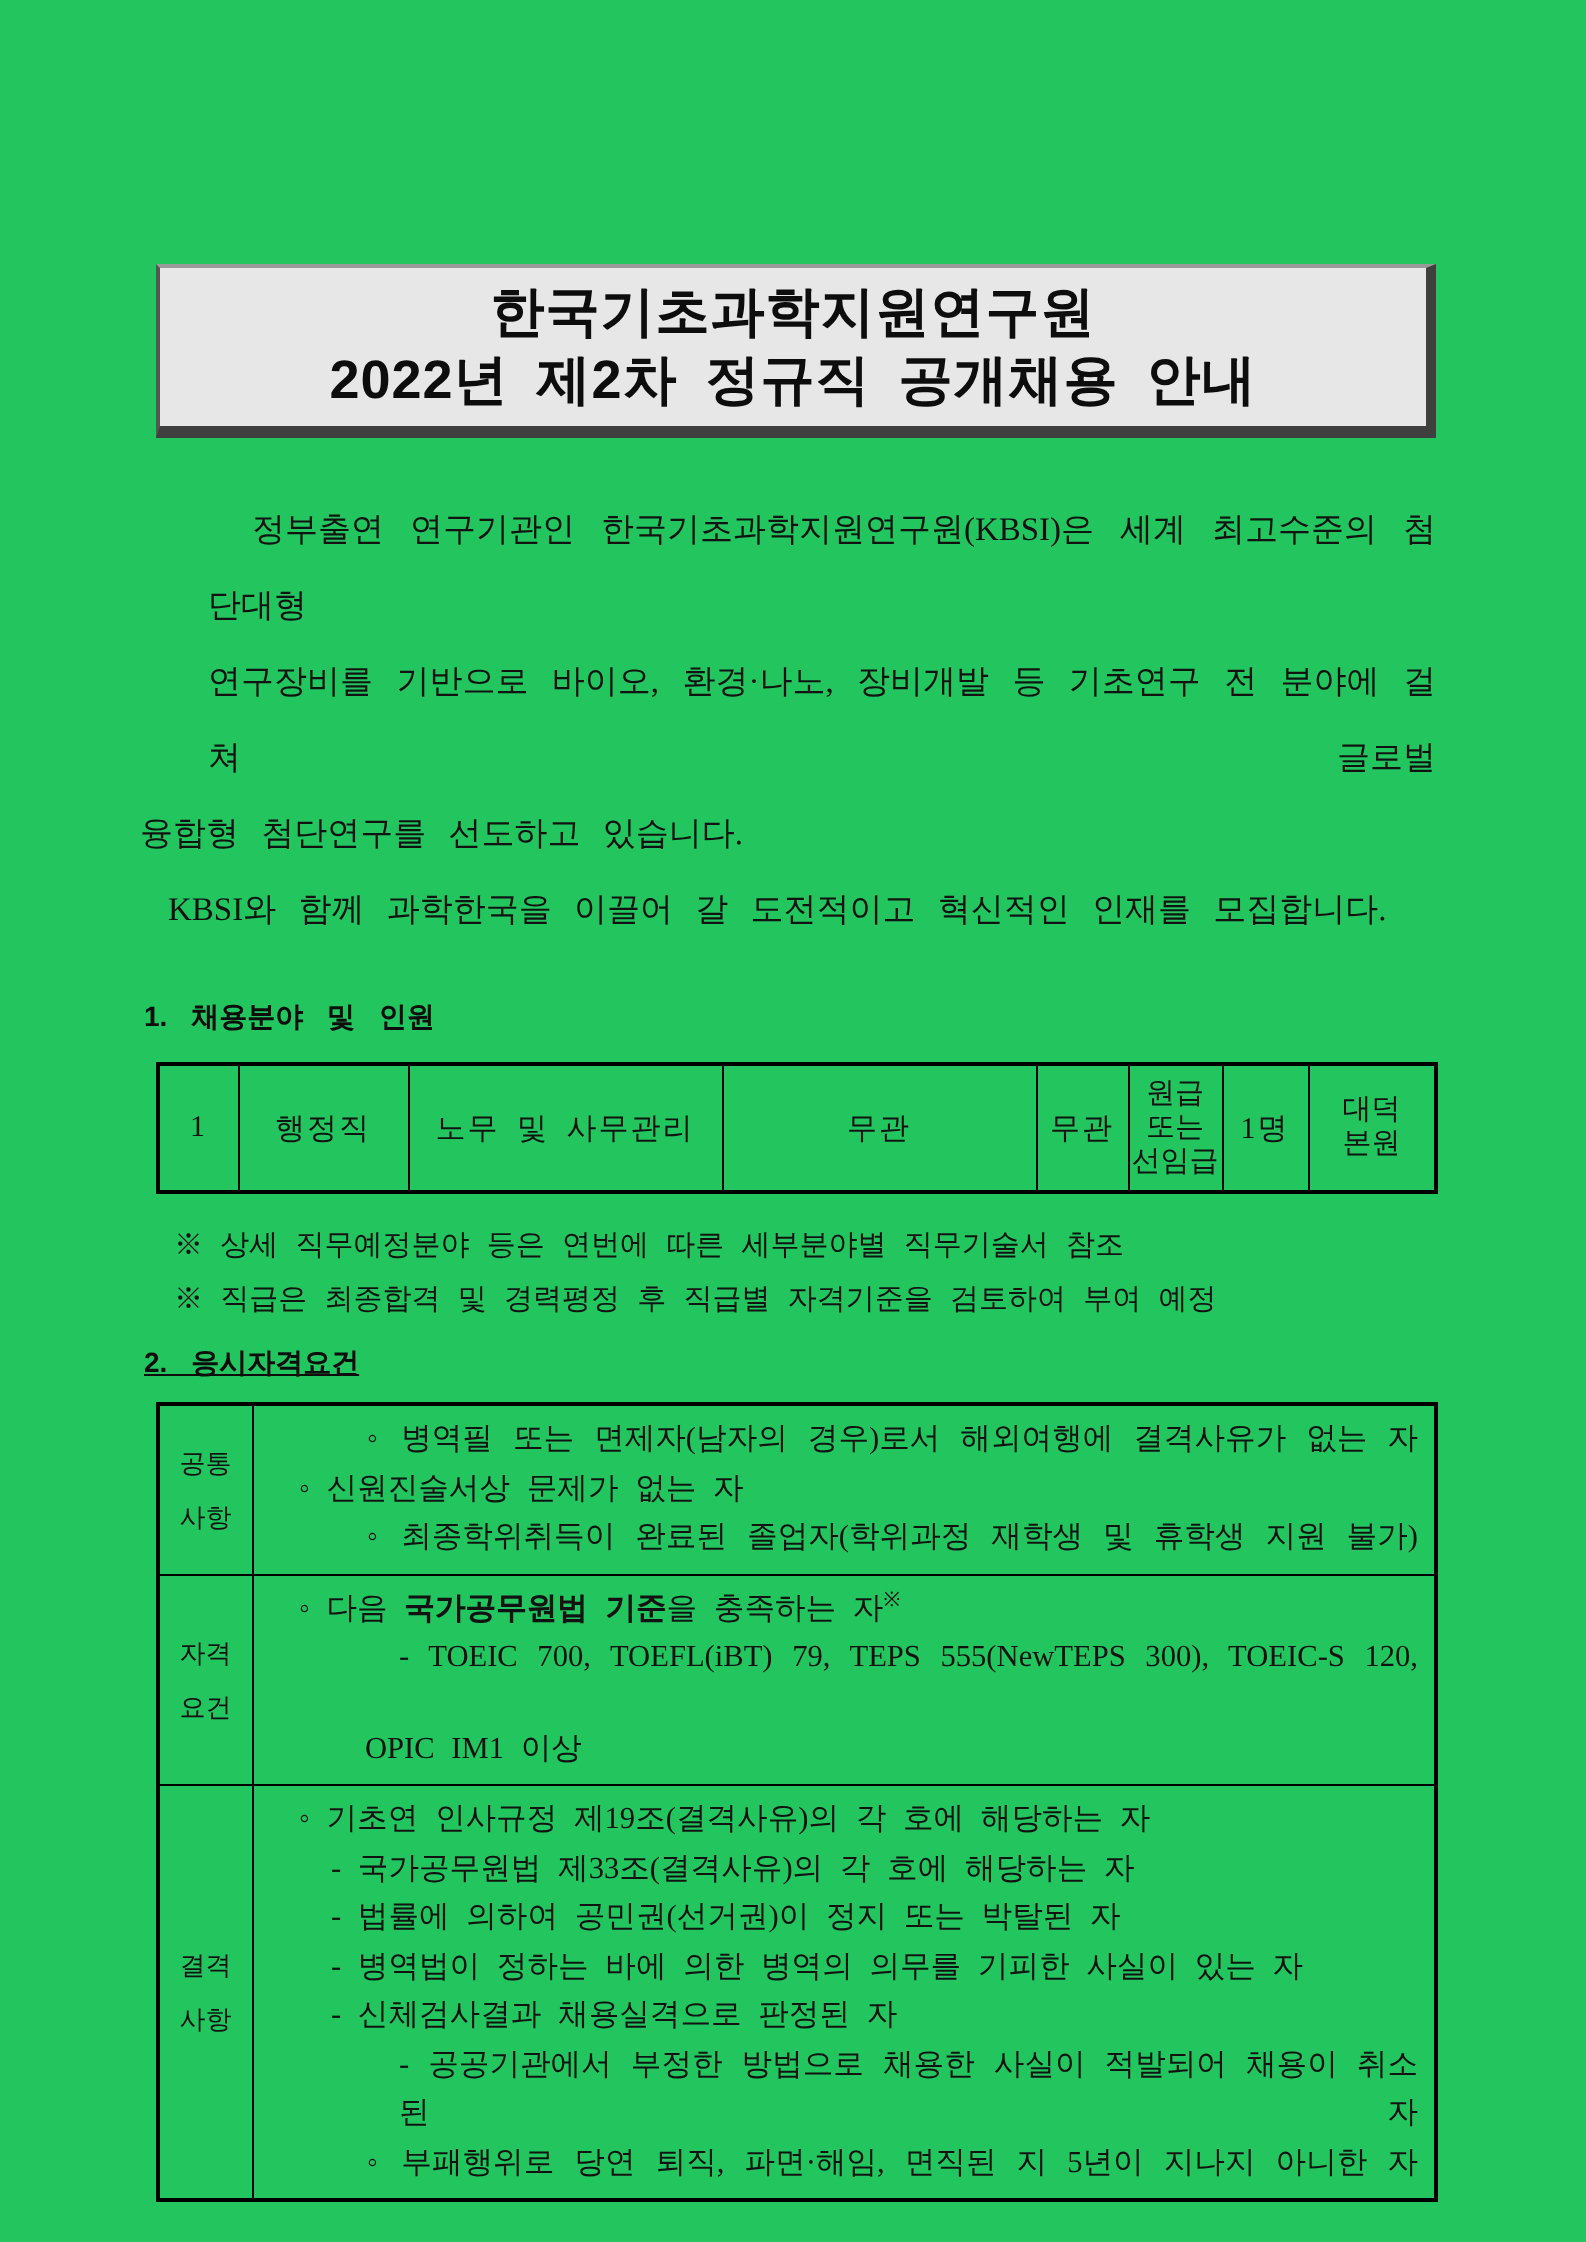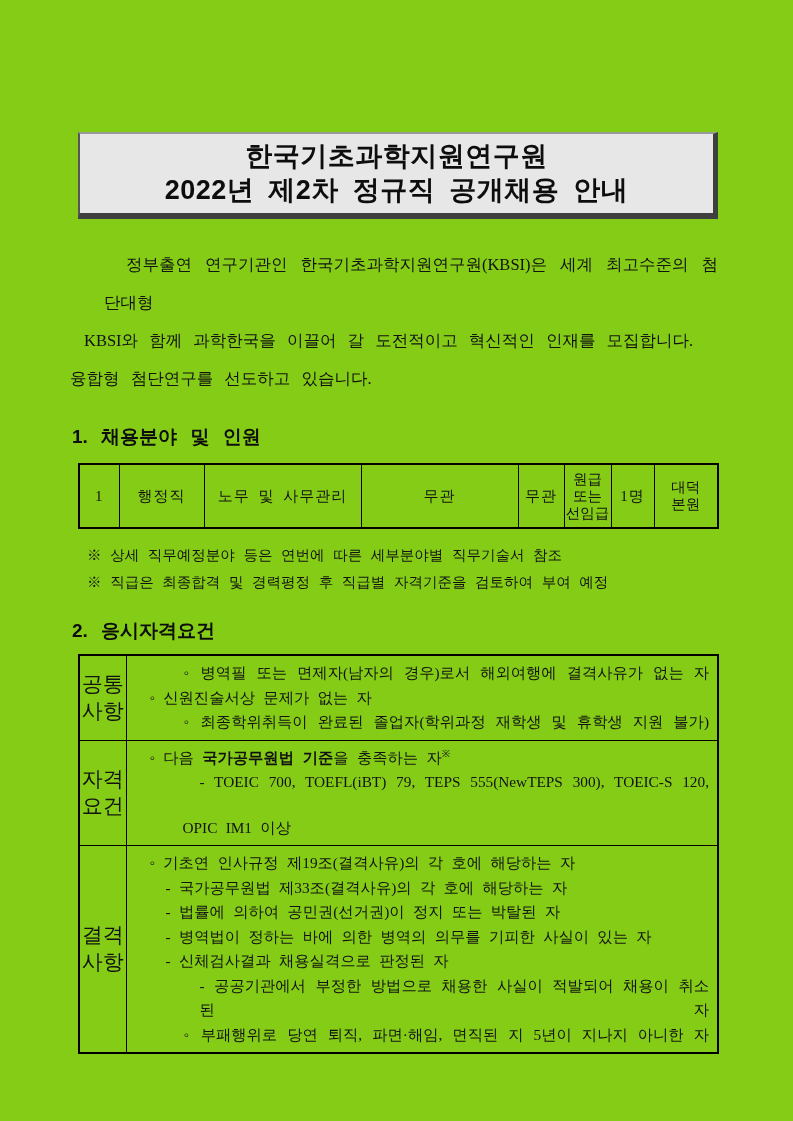--- a/index.html
+++ b/index.html
@@ -1,17 +1,17 @@
 <!DOCTYPE html>
 <html><head>
 <meta charset="utf-8">
 <style>
   html,body{margin:0;padding:0;background:#888;}
   .page{
-    width:793px;height:1121px;background:#84cc16;margin:0 auto;
+    width:793px;height:1121px;background:#22c55e;margin:0 auto;
     box-sizing:border-box;padding:132px 75px 0 70px;
     font-family:"Liberation Serif","DejaVu Serif",serif;
     color:#121212;position:relative;overflow:hidden;
   }
   
   .title-box{
     margin-left:8px;width:640px;box-sizing:border-box;
     background:#e7e7e7;
     border-top:2px solid #9a9a9a;border-left:2px solid #555;
     border-right:5px solid #3f3f3f;border-bottom:6px solid #3f3f3f;
@@ -24,43 +24,43 @@
   }
   
   .intro{margin-top:27px;font-size:16.5px;}
   .intro-line{line-height:38px;word-spacing:7px;}
   .just{text-align:justify;text-align-last:justify;margin-left:34px;}
   .indent{text-indent:22px;}
   .indent2{text-indent:14px;}
   
   .section-heading{
     font-family:"Liberation Sans","DejaVu Sans",sans-serif;
-    font-weight:bold;font-size:19px;color:#0d0d0d;
+    font-weight:bold;font-size:14px;color:#0d0d0d;
     margin:26px 0 13px 2px;word-spacing:8px;
   }
-  .section-heading.s2{margin-top:22px;margin-bottom:10px;}
+  .section-heading.s2{margin-top:9px;margin-bottom:10px;text-decoration:underline;}
   
   table{border-collapse:collapse;margin-left:8px;width:640px;table-layout:fixed;}
   table{border:2px solid #000;}
   th,td{border:1px solid #000;}
   th{
     font-family:"Liberation Sans","DejaVu Sans",sans-serif;
     font-weight:bold;font-size:15px;text-align:center;padding:2px;
   }
   .t1 th{height:24px;word-spacing:2px;}
   .t1 td{font-size:15px;text-align:center;height:60px;vertical-align:middle;letter-spacing:1px;word-spacing:4px;}
   .t1 .multiline{line-height:17px;font-size:14.5px;letter-spacing:0;}
   sup.mark{font-size:10px;vertical-align:super;line-height:0;}
   
   .notes{margin-top:13px;margin-left:17px;font-size:14.5px;}
   .notes .note-line{line-height:27px;word-spacing:5px;}
   
   .t2 th{height:26px;word-spacing:4px;}
   .t2 .cat{
-    text-align:center;vertical-align:middle;font-size:21px;
+    text-align:center;vertical-align:middle;font-size:13px;
     line-height:27px;word-spacing:0;
   }
   .t2 .detail{padding:5px 8px 5px 23px;font-size:15.3px;vertical-align:middle;}
   .item{line-height:24.5px;word-spacing:4.5px;}
   .item b{font-family:"Liberation Sans","DejaVu Sans",sans-serif;font-weight:bold;}
   .sub{padding-left:16px;}
   .sub2{padding-left:33px;margin-top:21px;}
   .row-common td.detail{height:72px;}
   .row-qual td.detail{height:66px;}
   .row-disq td.detail{height:166px;}
@@ -70,22 +70,23 @@
 
 <div class="page">
 
   <div class="title-box">
     <div class="title-line">한국기초과학지원연구원</div>
     <div class="title-line">2022년 제2차 정규직 공개채용 안내</div>
   </div>
 
   <div class="intro">
     <div class="intro-line indent just">정부출연 연구기관인 한국기초과학지원연구원(KBSI)은 세계 최고수준의 첨단대형</div>
+    <div class="intro-line just">연구장비를 기반으로 바이오, 환경·나노, 장비개발 등 기초연구 전 분야에 걸쳐 글로벌</div>
+    <div class="intro-line">융합형 첨단연구를 선도하고 있습니다.</div>
     <div class="intro-line indent2">KBSI와 함께 과학한국을 이끌어 갈 도전적이고 혁신적인 인재를 모집합니다.</div>
-    <div class="intro-line">융합형 첨단연구를 선도하고 있습니다.</div>
   </div>
 
   <div class="section-heading">1. 채용분야 및 인원</div>
 
   <table class="t1">
     <colgroup>
       <col style="width:40px">
         <col style="width:85px">
         <col style="width:157px">
         <col style="width:157px">

